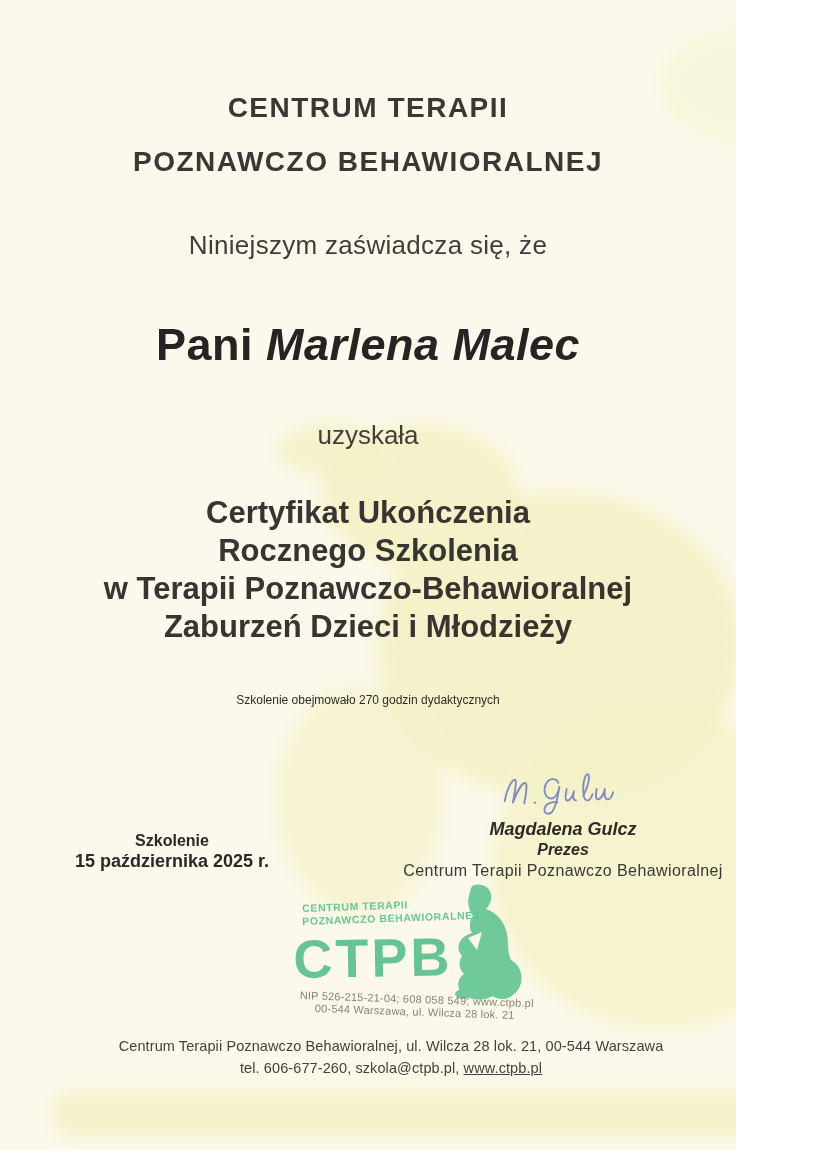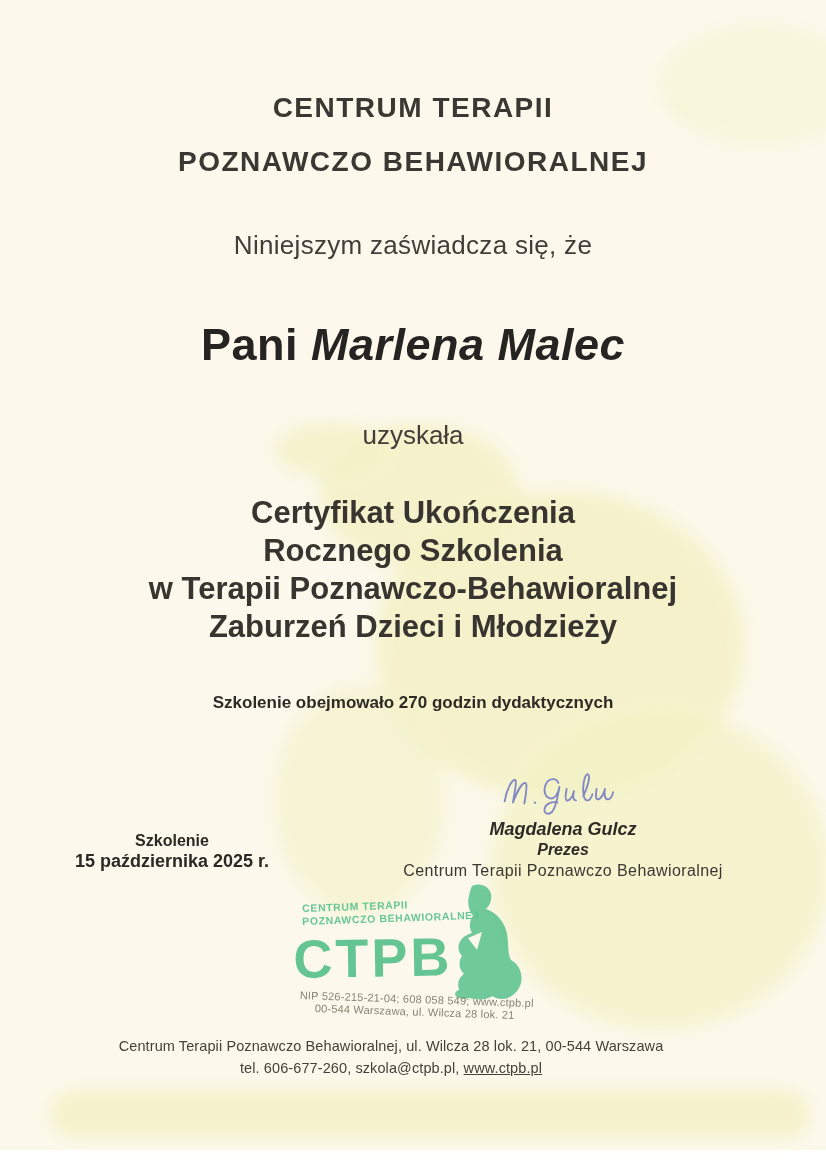--- a/index.html
+++ b/index.html
@@ -1,18 +1,18 @@
 <!DOCTYPE html>
 <html style="--background: #fcf9ec; --watermark: #f3f1c6; --text: #3a3632; --stamp_green: #5cc28e; --signature_ink: #8289c5; --stamp_gray: #8a8273;"><head>
 <meta charset="utf-8">
 <style>
   html,body{margin:0;padding:0;}
   .screen{
     position:relative;
-    width:826px;height:1168px;
+    width:736px;height:1168px;
     background:#ffffff;
     overflow:hidden;
     font-family:"Liberation Sans", sans-serif;
     color:var(--text);
   }
   .paper{
     position:absolute;left:0;top:0;right:0;height:1150px;
     background:var(--background);
   }
   .abs{position:absolute;}
@@ -20,21 +20,21 @@
   .watermark-svg{position:absolute;left:0;top:0;color:var(--watermark);}
   .header-line{
     font-weight:bold;font-size:28px;letter-spacing:1.5px;
     color:#3b3733;
   }
   .intro-line{font-size:26px;color:#423d38;letter-spacing:0.3px;}
   .recipient-line{font-size:45px;font-weight:bold;color:#262422;letter-spacing:0.5px;}
   .recipient-line .given-name{font-style:italic;}
   .verb-line{font-size:26px;color:#423d38;}
   .title-line{font-size:31px;font-weight:bold;color:#383430;line-height:38px;}
-  .hours-line{font-size:17px;font-weight:bold;color:#2e2a26;}
+  .hours-line{font-size:12px;font-weight:normal;color:#2e2a26;}
   .date-block{left:172px;transform:translateX(-50%);text-align:center;white-space:nowrap;
     font-weight:bold;color:#2b2825;}
   .date-city{font-size:16px;line-height:20px;}
   .date-date{font-size:18px;line-height:20px;}
   .sig-handwriting{color:var(--signature_ink);}
   .sig-block{left:563px;transform:translateX(-50%);text-align:center;white-space:nowrap;color:#2e2a26;}
   .sig-name{font-size:18px;font-weight:bold;font-style:italic;line-height:22px;}
   .sig-role{font-size:16px;font-weight:bold;font-style:italic;line-height:20px;}
   .sig-org{font-size:16px;font-weight:normal;letter-spacing:0.4px;line-height:21px;color:#3b3733;}
   .stamp{color:var(--stamp_green);}

